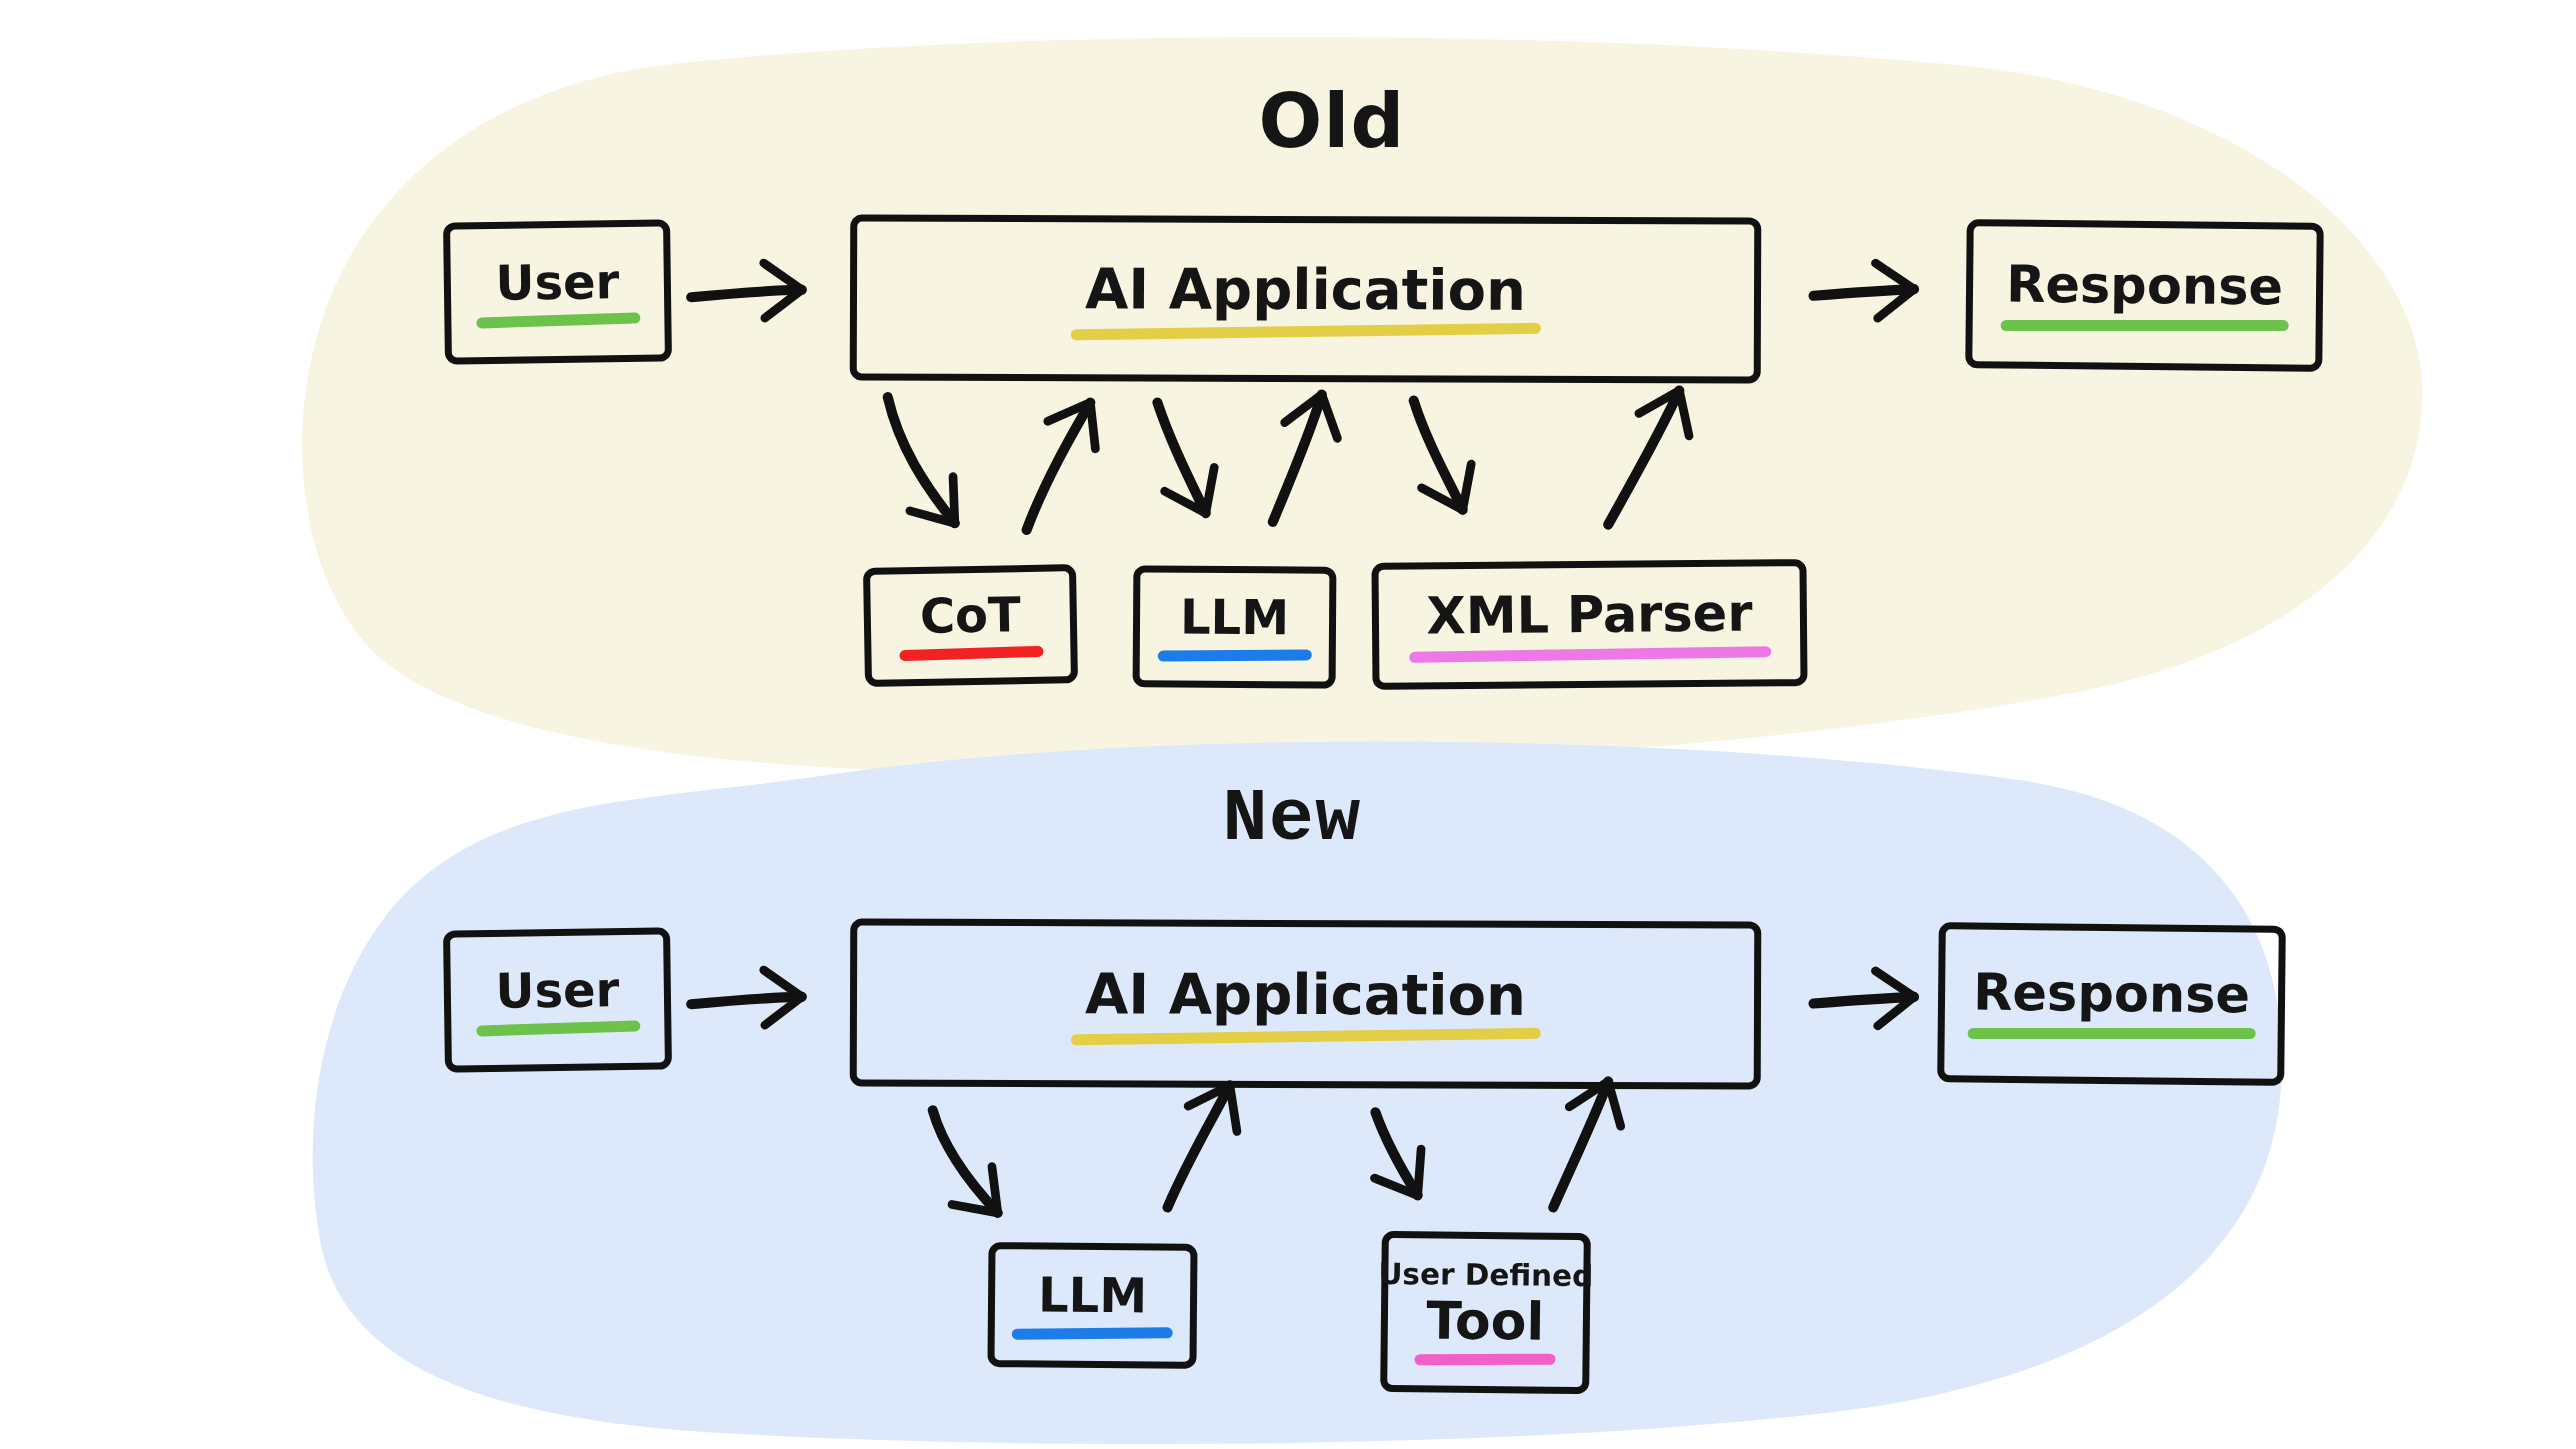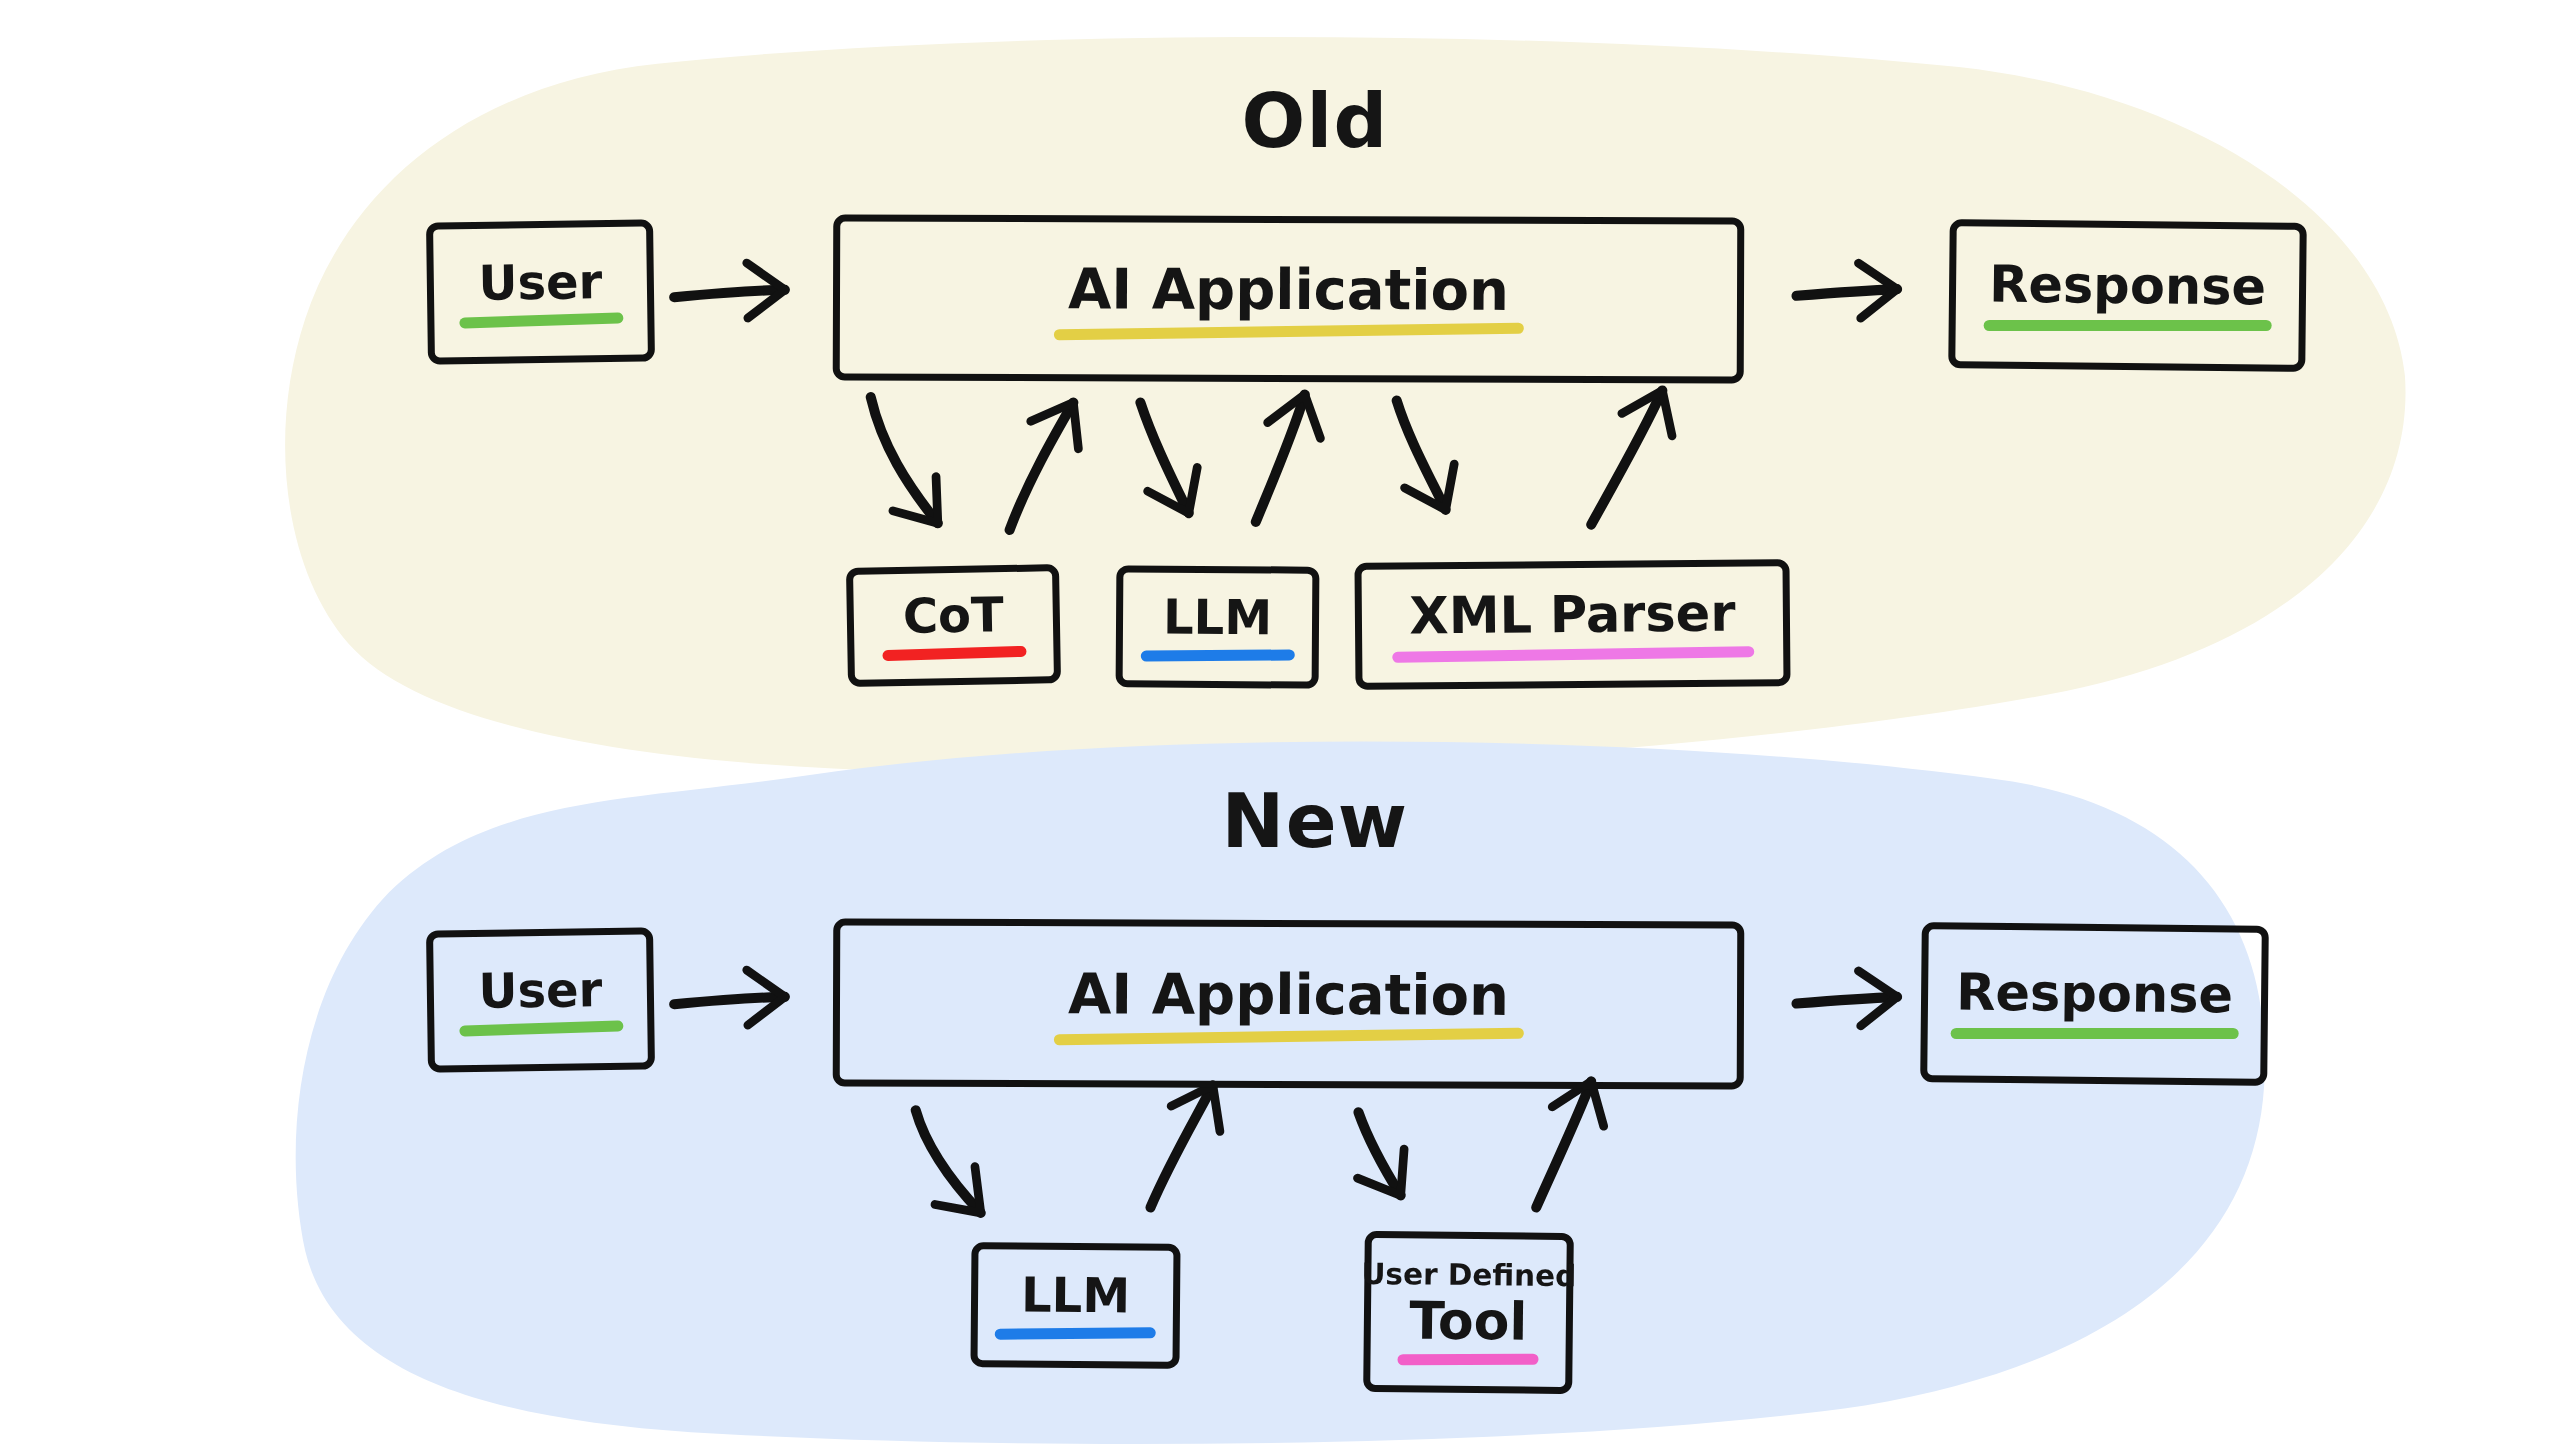--- a/index.html
+++ b/index.html
@@ -7,21 +7,21 @@
     --old-bg:#f7f4e2;
     --new-bg:#dde9fb;
   }
   html,body{margin:0;padding:0;}
   body{
     width:2576px;height:1449px;position:relative;overflow:hidden;
     background:#ffffff;
     font-family:"DejaVu Sans", sans-serif;
     color:#151515;
   }
-  #scene{position:absolute;inset:0;}
+  #scene{position:absolute;inset:0;margin-left:17px;}
   svg.layer{position:absolute;left:0;top:0;}
   .title{
     position:absolute;width:376px;text-align:center;
     font-size:75px;font-weight:bold;letter-spacing:1.3px;
   }
   .node{
     position:absolute;box-sizing:border-box;
     border:7.4px solid var(--ink);border-radius:12px;
     display:flex;flex-direction:column;align-items:center;justify-content:center;
     background:transparent;
@@ -111,21 +111,21 @@
   <div class="node" style="left:1116px;top:566px;width:203px;height:122px;transform:rotate(0.4deg);">
     <span class="lbl" style="font-size:48px;">LLM</span>
     <span class="ul" style="width: 154px; transform: rotate(-0.8deg); background: rgb(30, 124, 232);"></span>
   </div>
 
   <div class="node" style="left:1355px;top:561px;width:435px;height:127px;transform:rotate(-0.5deg);">
     <span class="lbl" style="font-size:51px;">XML Parser</span>
     <span class="ul" style="width: 362px; transform: rotate(-0.4deg); background: rgb(238, 120, 230);"></span>
   </div>
 
-  <div class="title" style="left:1127px;top:777px;">New</div>
+  <div class="title" style="left:1087px;top:777px;font-family:Liberation Mono, monospace;">New</div>
 
   <div class="node" style="left:427px;top:929px;width:227px;height:142px;transform:rotate(-0.8deg);">
     <span class="lbl" style="font-size:48px;">User</span>
     <span class="ul" style="width: 164px; transform: rotate(-1deg); background: rgb(108, 194, 74);"></span>
   </div>
 
   <div class="node" style="left:833px;top:920px;width:911px;height:168px;transform:rotate(0.2deg);">
     <span class="lbl" style="font-size:56px;">AI Application</span>
     <span class="ul" style="width: 470px; transform: rotate(-1deg); background: rgb(227, 207, 69);"></span>
   </div>

